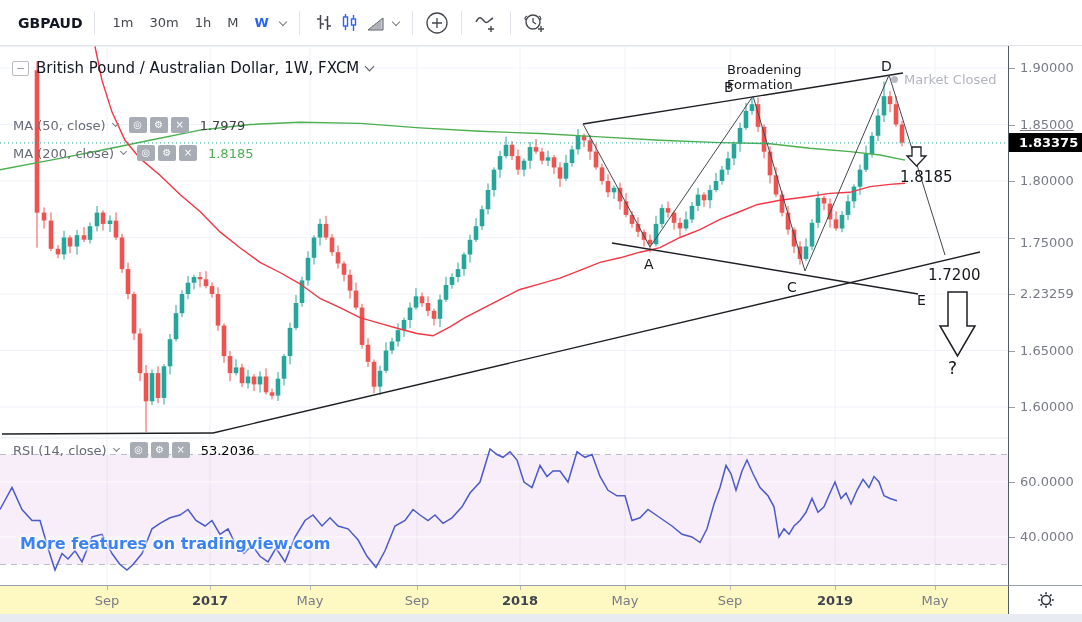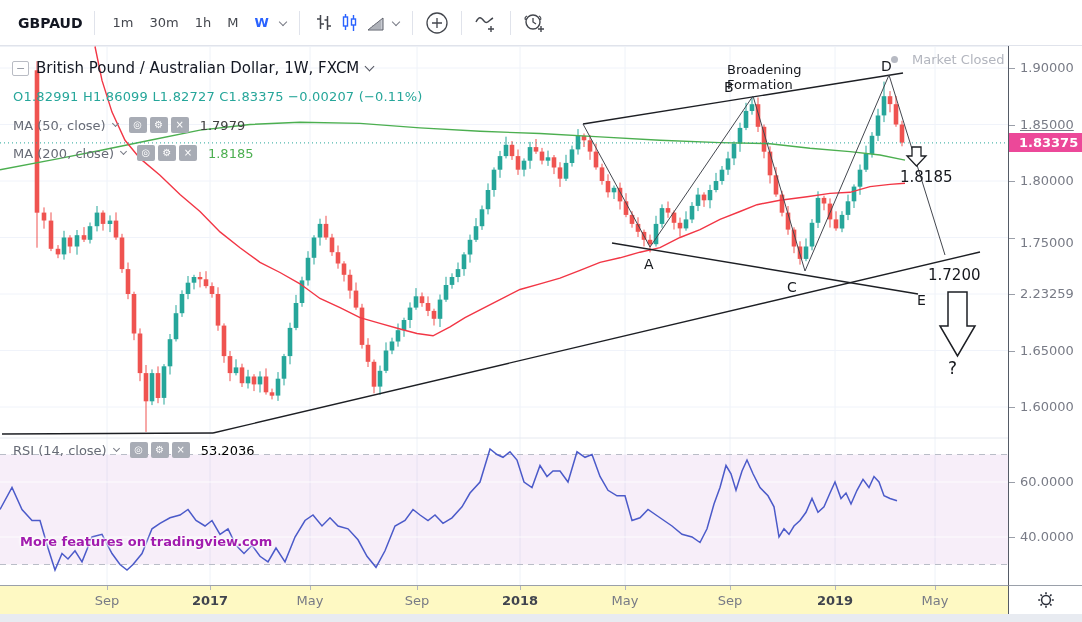--- a/index.html
+++ b/index.html
@@ -26,24 +26,24 @@
 #ohlc-row{left:13px;top:89px;font-size:13px;color:#26a69a;letter-spacing:.2px}
 .ind-row .ind-label{font-size:13px;color:#676b76;cursor:pointer}
 .ind-chev{display:inline-block;width:5px;height:5px;border-right:1.3px solid #787b86;border-bottom:1.3px solid #787b86;transform:rotate(45deg);margin-top:-3px;cursor:pointer}
 .icon-group{display:flex;gap:3px;margin-left:4px}
 .lgbtn{width:18px;height:16px;background:#a8acb5;color:#fff;border-radius:2px;font-size:10px;line-height:16px;text-align:center;cursor:pointer}
 .ind-value{font-size:13px;margin-left:4px}
 #ma50-row{left:13px;top:117px}
 #ma200-row{left:13px;top:145px}
 #rsi-row{left:13px;top:442px}
 
-#market-status{position:absolute;left:891px;top:52px;z-index:6;display:flex;align-items:center;gap:14px}
+#market-status{position:absolute;left:891px;top:72px;z-index:6;display:flex;align-items:center;gap:6px}
 #market-status .dot{width:7px;height:7px;border-radius:50%;background:#b7bac3}
 #market-status .txt{font-size:13px;color:#b2b5be}
-#watermark{position:absolute;left:20px;top:534px;z-index:6;font-size:13px;font-weight:bold;color:#a21caf;cursor:pointer;
+#watermark{position:absolute;left:20px;top:534px;z-index:6;font-size:16px;font-weight:bold;color:#3b82f6;cursor:pointer;
  text-shadow:0 0 3px #fff,0 0 5px #fff,1px 1px 2px #fff,-1px -1px 2px #fff}
 
 #annotations{position:absolute;left:0;top:0;z-index:5}
 #formation-label{position:absolute;left:727px;top:62px;font-size:13px;color:#16181d}
 .pt-label{position:absolute;font-size:14px;color:#16181d;cursor:pointer}
 .lvl-label{position:absolute;color:#16181d;cursor:pointer}
 
 #price-axis{position:absolute;left:1008px;top:46px;width:74px;height:539px;background:#fff;border-left:1px solid #555b66;z-index:4;cursor:ns-resize}
 .axis-dash{position:absolute;left:0;width:6px;height:1px;background:#9a9ea8}
 .axis-label{position:absolute;left:11px;font-size:13px;color:#787b86}
@@ -449,21 +449,20 @@
         <path d="M948,292 L967,292 L967,326 L975,326 L957.5,356 L940,326 L948,326 Z" fill="#fff" stroke="#1d1f24" stroke-width="1.5"></path>
       </g>
       <polyline points="0,509.5 12,487.5 22,509.5 32,520.5 40,520.5 48,548.0 55,570.0 62,553.5 68,559.0 75,550.8 82,561.8 92,537.0 102,534.3 112,553.5 120,564.5 127,570.0 133,564.5 142,553.5 152,528.8 160,523.3 170,517.8 180,515.0 188,509.5 196,520.5 205,526.0 212,520.5 220,534.3 228,528.8 236,545.3 244,553.5 252,545.3 260,556.3 268,561.8 276,548.0 285,561.8 295,537.0 305,520.5 313,515.0 322,526.0 330,517.8 338,526.0 348,528.8 358,539.8 367,556.3 376,567.3 385,550.8 395,526.0 405,520.5 413,509.5 420,515.0 428,520.5 435,515.0 443,523.3 452,517.8 462,506.8 470,493.0 480,482.0 490,449.0 497,454.5 503,457.3 510,451.8 517,460.0 524,482.0 532,487.5 540,465.5 547,476.5 553,471.0 560,471.0 568,482.0 577,451.8 585,457.3 592,454.5 600,476.5 608,490.3 617,495.8 625,495.8 632,520.5 640,517.8 648,509.5 656,515.0 664,520.5 672,526.0 682,534.3 692,537.0 700,542.5 707,528.8 714,504.0 720,487.5 726,465.5 731,473.8 736,490.3 742,471.0 747,460.0 753,473.8 760,487.5 768,495.8 774,506.8 779,537.0 784,528.8 789,534.3 794,526.0 800,520.5 806,512.3 812,498.5 818,512.3 824,506.8 830,493.0 835,482.0 841,498.5 846,493.0 851,504.0 857,490.3 863,479.3 869,487.5 874,476.5 879,482.0 884,495.8 890,498.5 897,500.7" fill="none" stroke="#4b5ac9" stroke-width="1.5"></polyline>
     </svg>
 
   <div class="legend" id="legend-title">
     <span class="collapse-box">−</span>
     <span class="pane-title">British Pound / Australian Dollar, 1W, FXCM</span>
     <span class="chev-d"></span>
   </div>
-  <div class="legend" id="ohlc-row">O1.82991  H1.86099  L1.82727  C1.83375  −0.00207 (−0.11%)</div>
 
   <div class="legend ind-row" id="ma50-row">
     <span class="ind-label">MA (50, close)</span>
     <span class="ind-chev"></span>
     <span class="icon-group">
         <span class="lgbtn">◎</span>
         <span class="lgbtn">⚙</span>
         <span class="lgbtn">×</span>
       </span>
     <span class="ind-value" style="color:#404040">1.7979</span>
@@ -519,21 +518,21 @@
       <div class="axis-dash" style="top: 248px;"></div>
       <div class="axis-label" style="top: 240px;">2.23259</div>
       <div class="axis-dash" style="top: 304.5px;"></div>
       <div class="axis-label" style="top: 296.5px;">1.65000</div>
       <div class="axis-dash" style="top: 361px;"></div>
       <div class="axis-label" style="top: 353px;">1.60000</div>
       <div class="axis-dash" style="top: 436px;"></div>
       <div class="axis-label" style="top: 428px;">60.0000</div>
       <div class="axis-dash" style="top: 491px;"></div>
       <div class="axis-label" style="top: 483px;">40.0000</div>
-      <div id="last-price-label" style="top: 87.3625px; background: #ec4899;">1.83375</div>
+      <div id="last-price-label" style="top: 87.3625px; background: #000000;">1.83375</div>
     </div>
 
   <div id="time-axis">
       <div class="time-tick" style="left: 107px;"></div>
       <div class="time-label" style="left: 107px;">Sep</div>
       <div class="time-tick" style="left: 210px;"></div>
       <div class="time-label year" style="left: 210px;">2017</div>
       <div class="time-tick" style="left: 310px;"></div>
       <div class="time-label" style="left: 310px;">May</div>
       <div class="time-tick" style="left: 417px;"></div>

